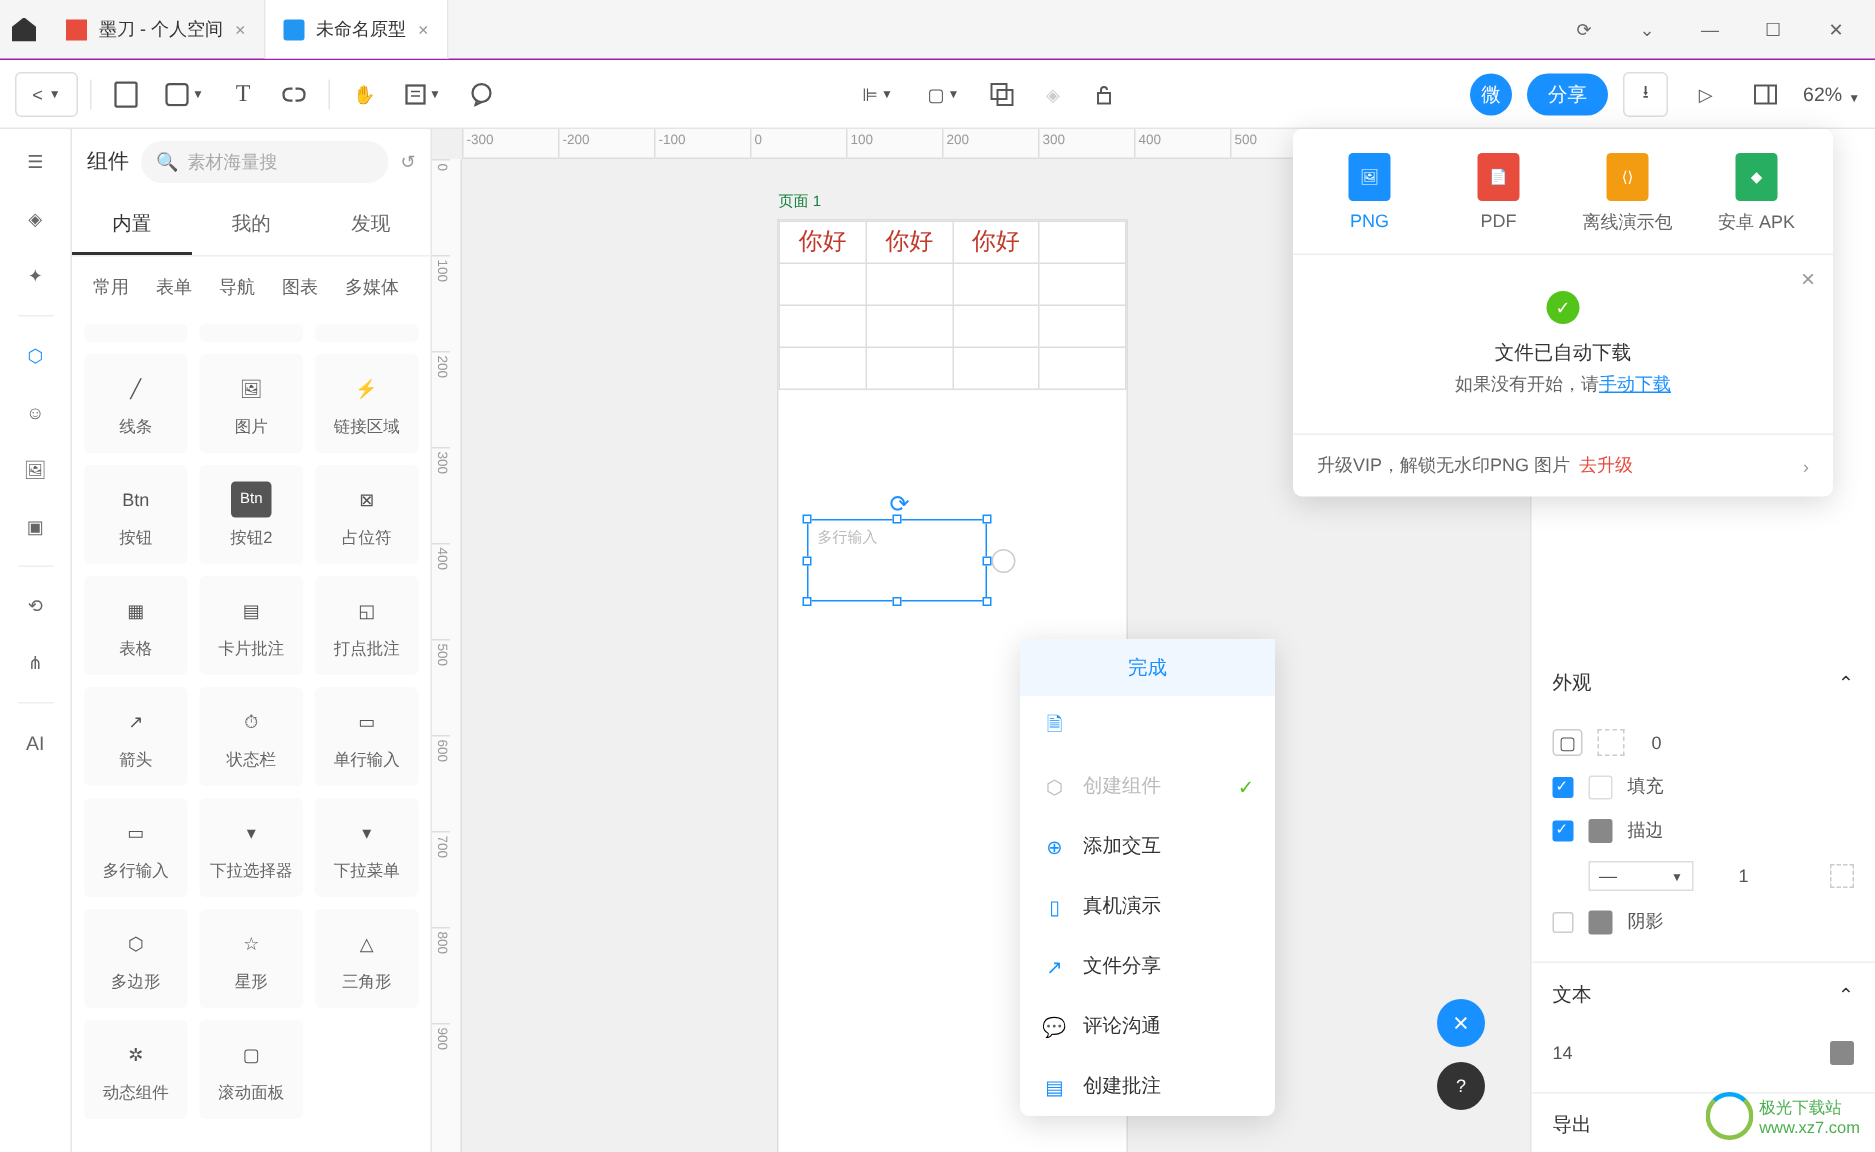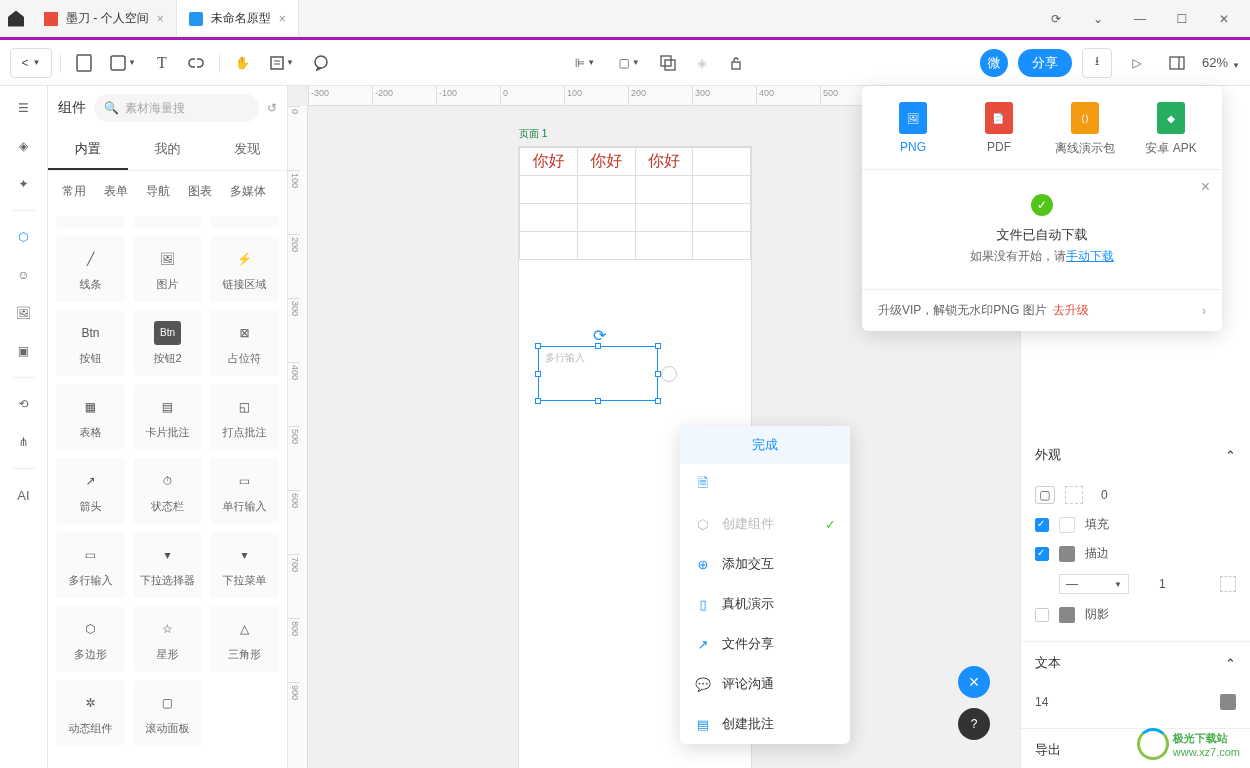--- a/index.html
+++ b/index.html
@@ -1,17 +1,17 @@
 <!DOCTYPE html>
 <html><head>
 <meta charset="utf-8">
 <style>
 *{box-sizing:border-box;margin:0;padding:0;}
 body{font-family:-apple-system,"Segoe UI","Microsoft YaHei",sans-serif;font-size:12px;color:#333;background:#fff;width:1250px;height:768px;overflow:hidden;position:relative;}
-.titlebar{height:40px;display:flex;align-items:center;background:#f5f5f5;border-bottom:3px solid #a21caf;justify-content:center;}
+.titlebar{height:40px;display:flex;align-items:center;background:#f5f5f5;border-bottom:1px solid #a21caf;justify-content:center;}
 .titlebar .left{display:flex;align-items:center;height:100%;}
 .titlebar .tab{height:100%;display:flex;align-items:center;padding:0 12px;gap:8px;border-right:1px solid #e5e5e5;cursor:pointer;}
 .titlebar .tab.active{background:#fff;}
 .titlebar .right{margin-left:auto;display:flex;align-items:center;gap:10px;padding-right:10px;}
 .winbtn{width:32px;height:32px;display:flex;align-items:center;justify-content:center;color:#666;cursor:pointer;}
 .home-icon{width:16px;height:16px;background:#333;clip-path:polygon(50% 0,100% 40%,100% 100%,0 100%,0 40%);}
 .app-icon{width:14px;height:14px;background:#e74c3c;}
 .app-icon2{width:14px;height:14px;background:#2196f3;border-radius:2px;}
 .toolbar{height:46px;display:flex;align-items:center;padding:0 10px;border-bottom:1px solid #e5e5e5;background:#fff;}
 .tgroup{display:flex;align-items:center;gap:4px;}
@@ -533,16 +533,16 @@
   <div class="rp-section">
     <div class="rp-head">
         <span>导出</span>
       </div>
   </div>
 </div>
 
 <div class="watermark">
   <span class="logo-circ"></span>
   <div>
-      <div style="font-weight:bold">极光下载站</div>
+      <div style="font-weight:normal">极光下载站</div>
       <div style="color:#4caf50">www.xz7.com</div>
     </div>
 </div>
 
 </body></html>

